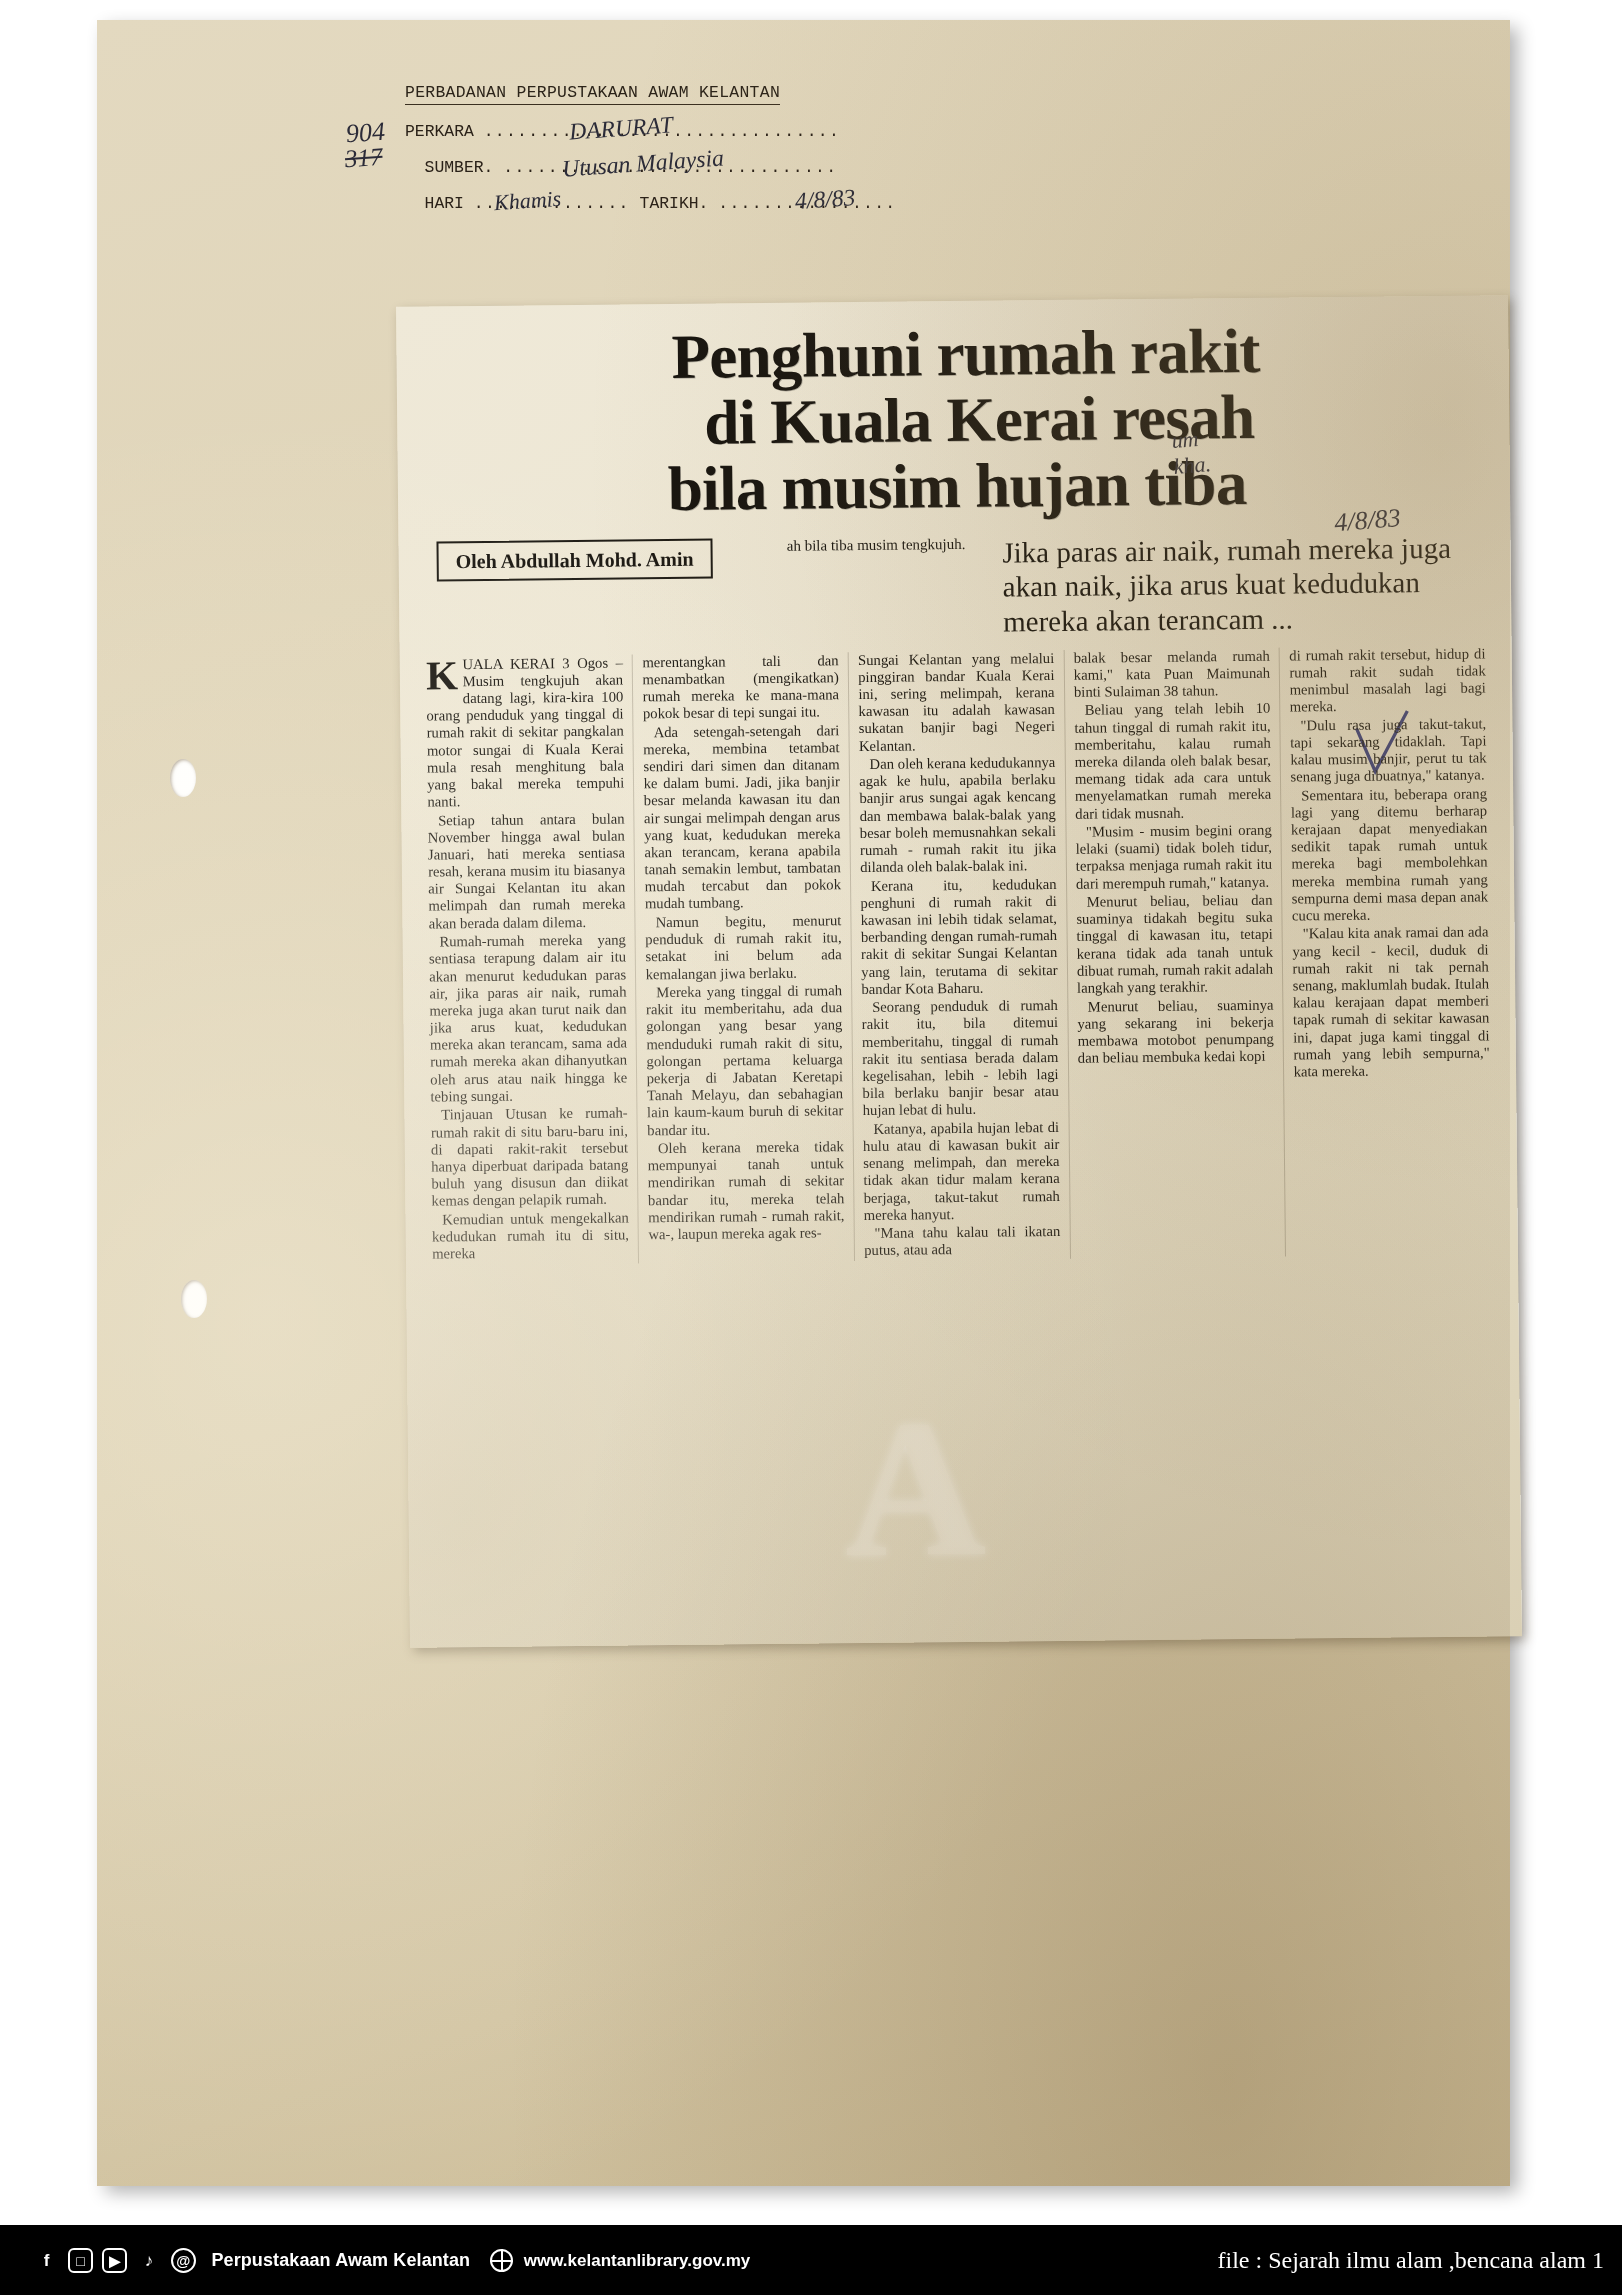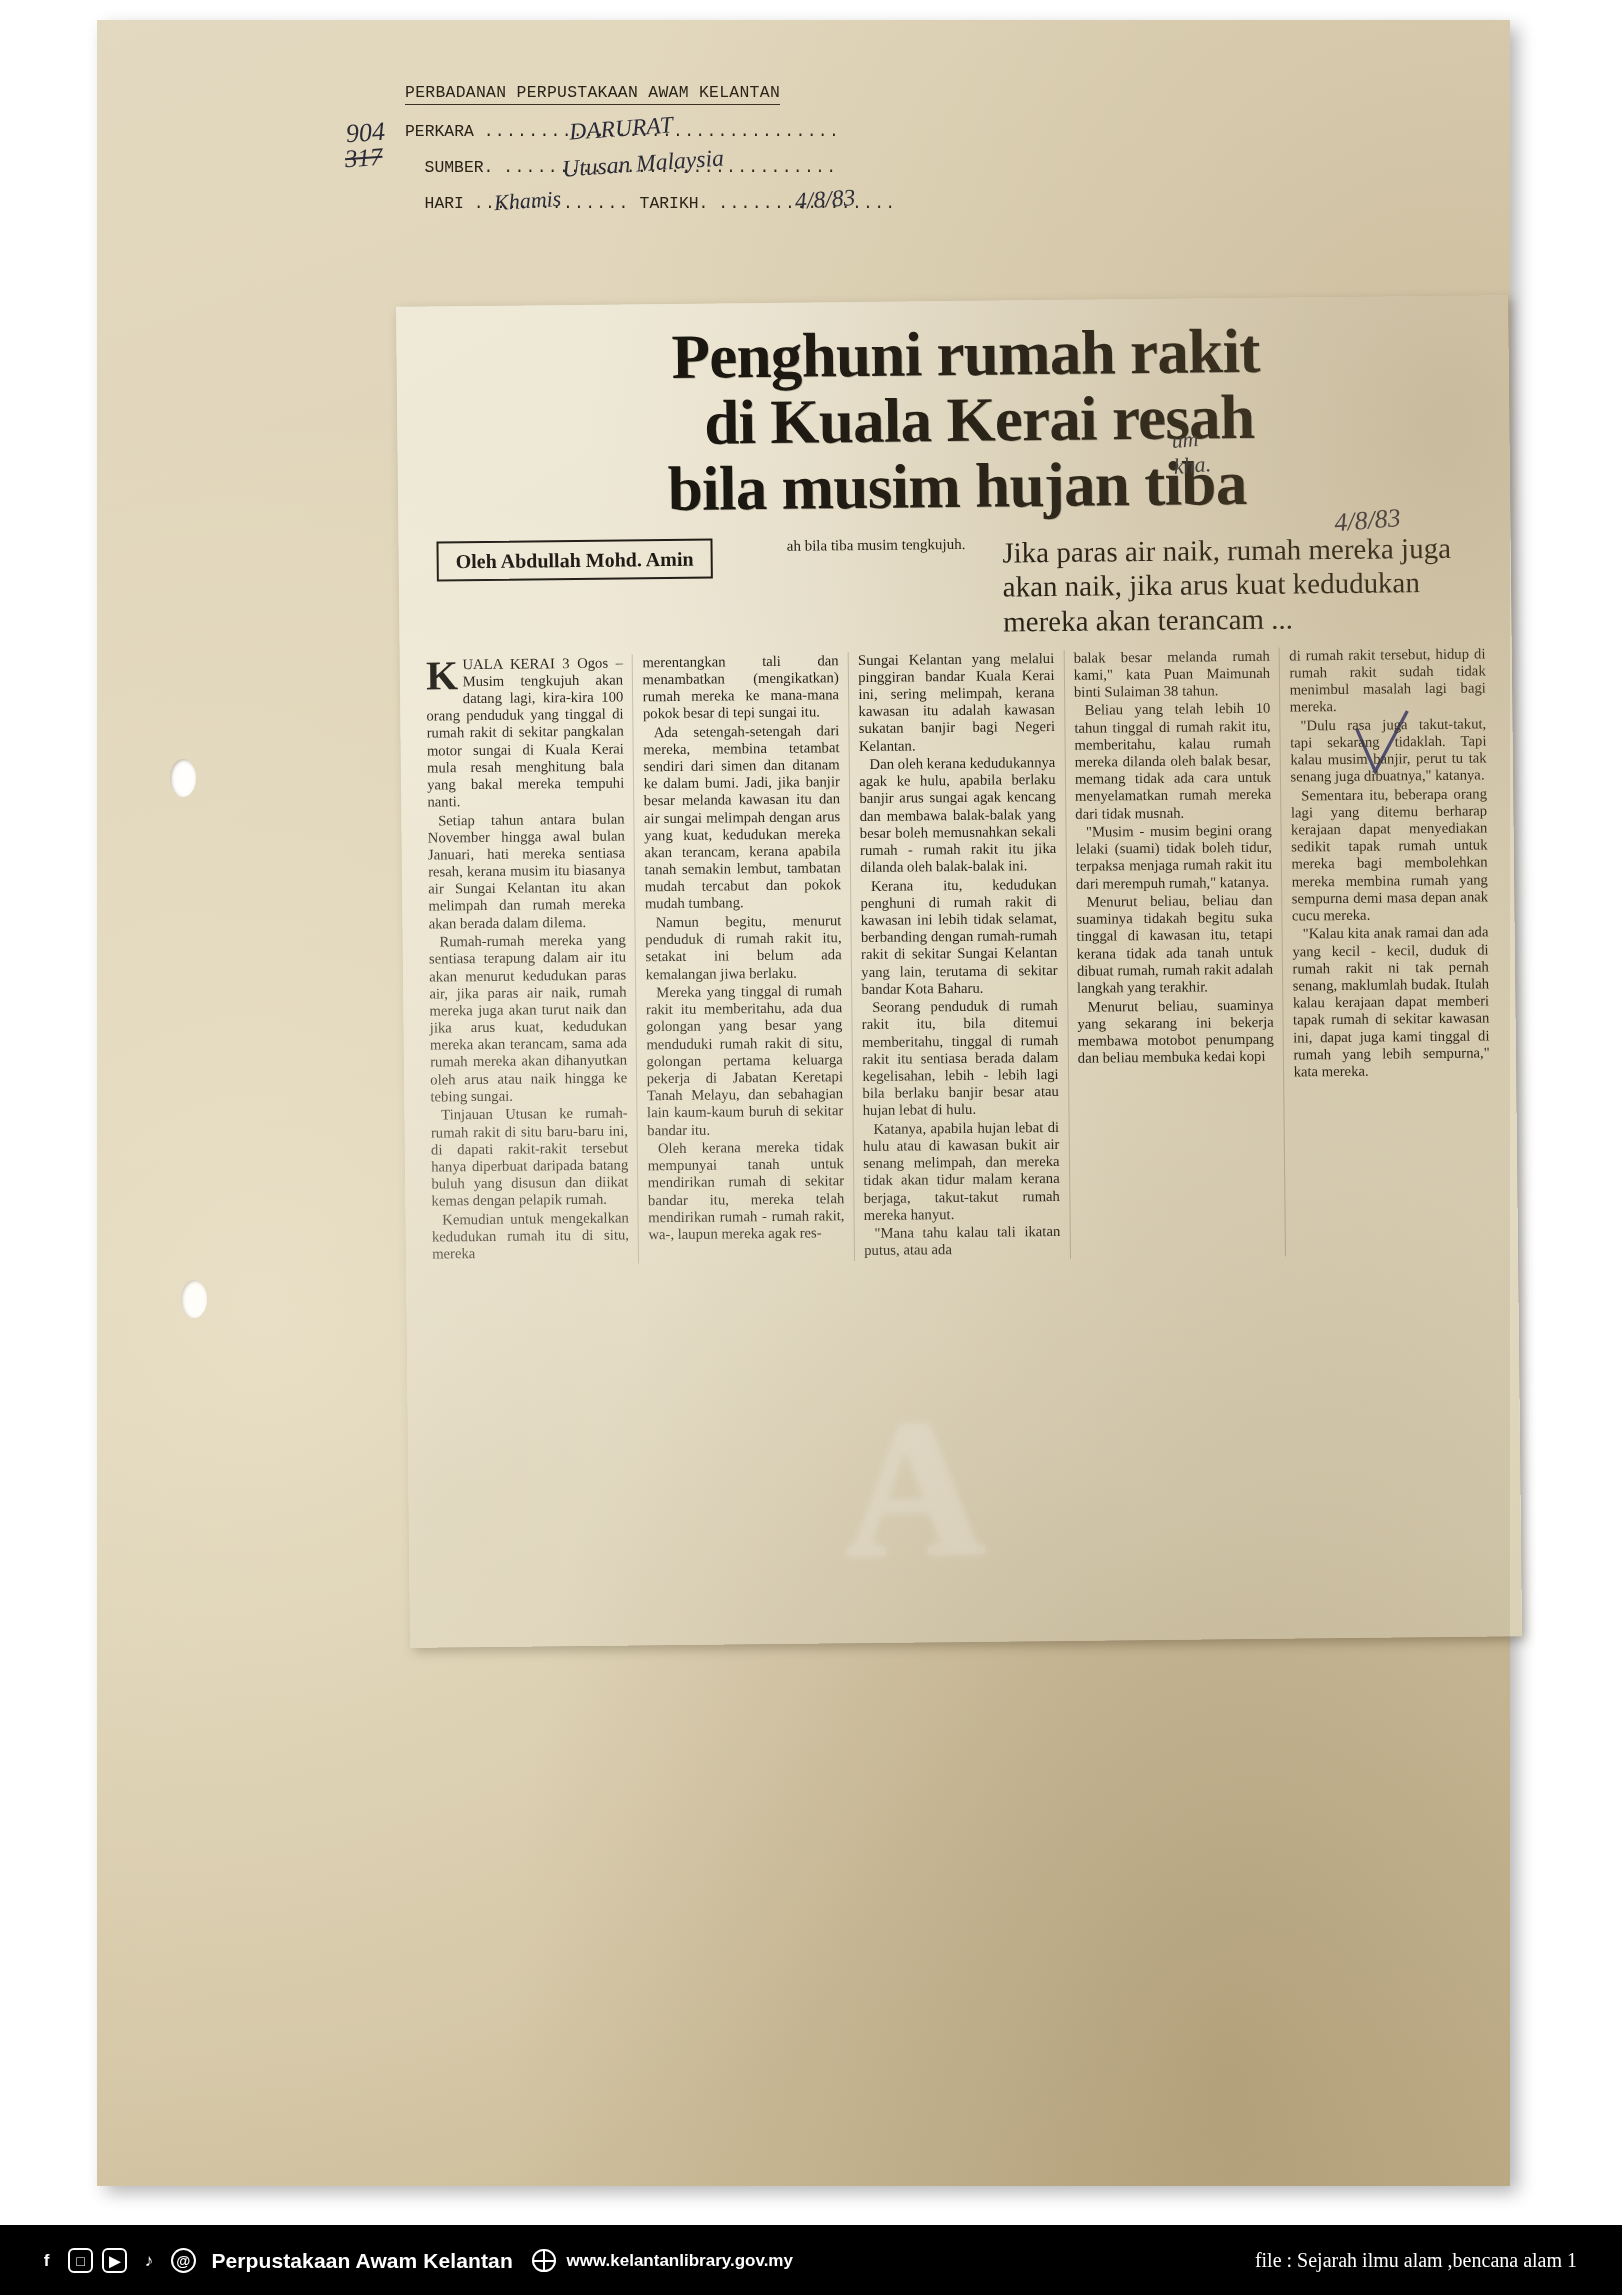--- a/index.html
+++ b/index.html
@@ -178,33 +178,33 @@
   #footer-left { display:flex; align-items:center; padding-left: 34px; }
   .sicon {
     width: 25px; height: 25px; margin-right: 9.2px;
     display:flex; align-items:center; justify-content:center;
     font-family:"Liberation Sans", sans-serif; font-weight:bold; font-size:17px;
     color:#fff;
   }
   .sicon.box { border: 2px solid #fff; border-radius: 5.9px; font-size: 14.4px; }
   .sicon.circle { border: 2px solid #fff; border-radius: 50%; font-size: 14.4px; }
   #lib-name {
-    font-family:"Liberation Sans", sans-serif; font-weight:bold; font-size: 21px;
+    font-family:"Liberation Sans", sans-serif; font-weight:bold; font-size: 18px;
     margin: 0 19.6px 0 6.5px; letter-spacing: 0.1px;
   }
   #globe {
     width: 23.6px; height: 23.6px; border: 2px solid #fff; border-radius: 50%;
     position: relative; margin-right: 10.5px;
   }
   #globe:before { content:""; position:absolute; left:50%; top:-2px; bottom:-2px; width:2px; background:#fff; transform:translateX(-50%); }
   #globe:after { content:""; position:absolute; top:50%; left:-2px; right:-2px; height:2px; background:#fff; transform:translateY(-50%); }
   #site { font-family:"Liberation Sans", sans-serif; font-weight:bold; font-size: 17px; }
   #file-label {
-    margin-left: auto; padding-right: 46px;
-    font-family:"Liberation Serif", serif; font-size: 20px;
+    margin-left: auto; padding-right: 19px;
+    font-family:"Liberation Serif", serif; font-size: 24px;
   }
 </style>
 </head>
 <body>
 
 <div id="scan">
 
   <div id="paper">
 
     <div class="hole" id="hole1"></div>

